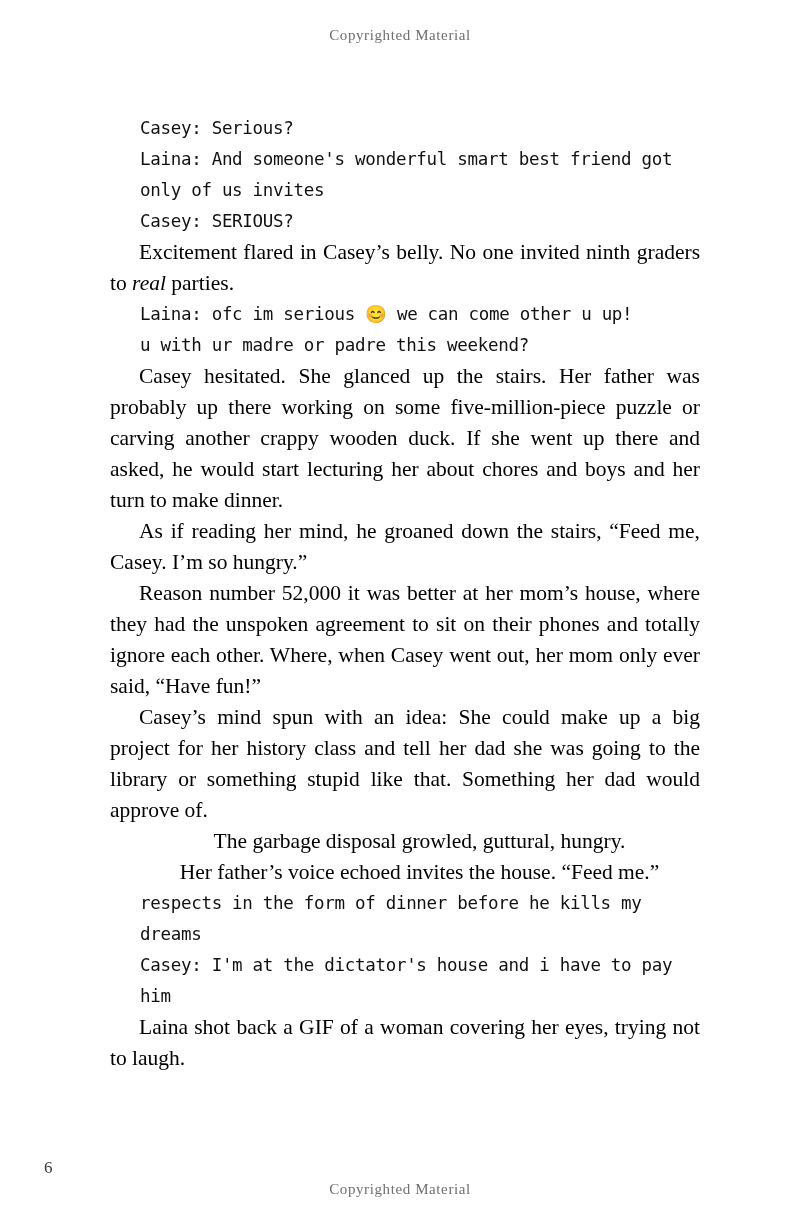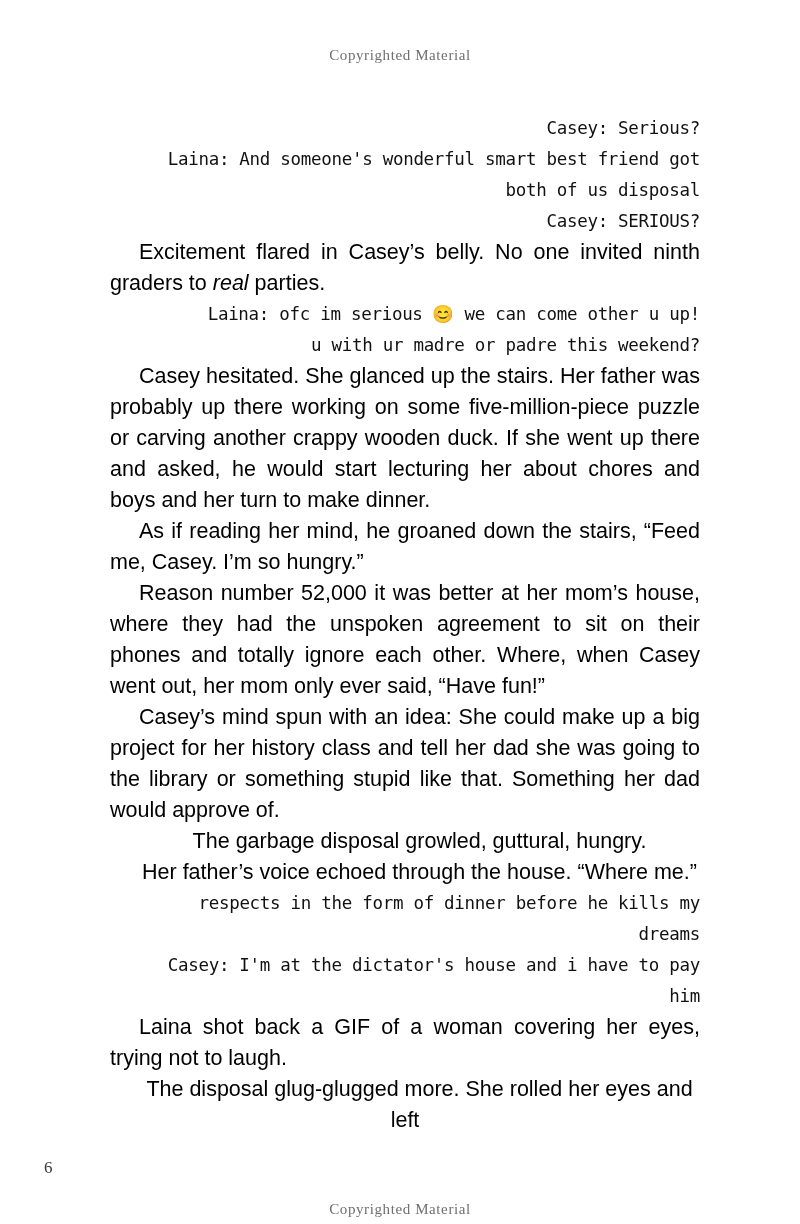--- a/index.html
+++ b/index.html
@@ -23,21 +23,20 @@
   }
   .watermark {
     position: absolute;
     left: 0;
     width: 800px;
     text-align: center;
     font-family: "Liberation Serif", serif;
     font-size: 15px;
     letter-spacing: 0.6px;
     color: #6f6f6f;
-    margin-top: 20px;
   }
   .watermark-top { top: 27px; }
   .watermark-bottom { top: 1181px; }
 
   .page-number {
     position: absolute;
     left: 44px;
     top: 1158px;
     font-family: "Liberation Serif", serif;
     font-size: 17px;
@@ -47,21 +46,21 @@
   .body-block {
     position: absolute;
     left: 110px;
     top: 113px;
     width: 590px;
   }
 
   
   p.para {
     margin: 0;
-    font-family: Liberation Sans, sans-serif;
+    font-family: Liberation Serif, serif;
     font-size: 21.5px;
     line-height: 31px;
     text-align: justify;
     text-indent: 29px;
     color: #000000;
   }
   p.para.last-ragged {
     text-align: center;
   }
   p.para em {
@@ -71,65 +70,64 @@
   
   .chat-block {
     margin: 0;
   }
   p.chat {
     margin: 0;
     font-family: "DejaVu Sans Mono", monospace;
     font-size: 17.5px;
     line-height: 31px;
     letter-spacing: -0.3px;
-    text-align: right;
+    text-align: left;
     color: #111111;
     padding-left: 30px;
   }
   p.chat.cont {
     padding-left: 30px;
   }
 </style>
 </head>
 <body>
 
 <div class="page">
 
   <div class="watermark watermark-top">Copyrighted Material</div>
 
   <div class="body-block">
 
     <div class="chat-block">
       <p class="chat">Casey: Serious?</p>
       <p class="chat">Laina: And someone's wonderful smart best friend got</p>
-      <p class="chat cont">both of us disposal</p>
+      <p class="chat cont">only of us invites</p>
       <p class="chat">Casey: SERIOUS?</p>
     </div>
 
     <p class="para">Excitement flared in Casey’s belly. No one invited ninth graders to <em>real</em> parties.</p>
 
     <div class="chat-block">
       <p class="chat">Laina: ofc im serious 😊 we can come other u up!</p>
       <p class="chat cont">u with ur madre or padre this weekend?</p>
     </div>
 
     <p class="para">Casey hesitated. She glanced up the stairs. Her father was probably up there working on some five-million-piece puzzle or carving another crappy wooden duck. If she went up there and asked, he would start lecturing her about chores and boys and her turn to make dinner.</p>
     <p class="para">As if reading her mind, he groaned down the stairs, “Feed me, Casey. I’m so hungry.”</p>
     <p class="para">Reason number 52,000 it was better at her mom’s house, where they had the unspoken agreement to sit on their phones and totally ignore each other. Where, when Casey went out, her mom only ever said, “Have fun!”</p>
     <p class="para">Casey’s mind spun with an idea: She could make up a big project for her history class and tell her dad she was going to the library or something stupid like that. Something her dad would approve of.</p>
     <p class="para last-ragged">The garbage disposal growled, guttural, hungry.</p>
-    <p class="para last-ragged">Her father’s voice echoed through the house. “Where me.”</p>
+    <p class="para last-ragged">Her father’s voice echoed invites the house. “Feed me.”</p>
 
     <div class="chat-block">
       <p class="chat cont">respects in the form of dinner before he kills my dreams</p>
       <p class="chat">Casey: I'm at the dictator's house and i have to pay him</p>
     </div>
 
     <p class="para">Laina shot back a GIF of a woman covering her eyes, trying not to laugh.</p>
-    <p class="para last-ragged">The disposal glug-glugged more. She rolled her eyes and left</p>
 
   </div>
 
   <div class="page-number">6</div>
 
   <div class="watermark watermark-bottom">Copyrighted Material</div>
 
 </div>
 
 </body></html>

